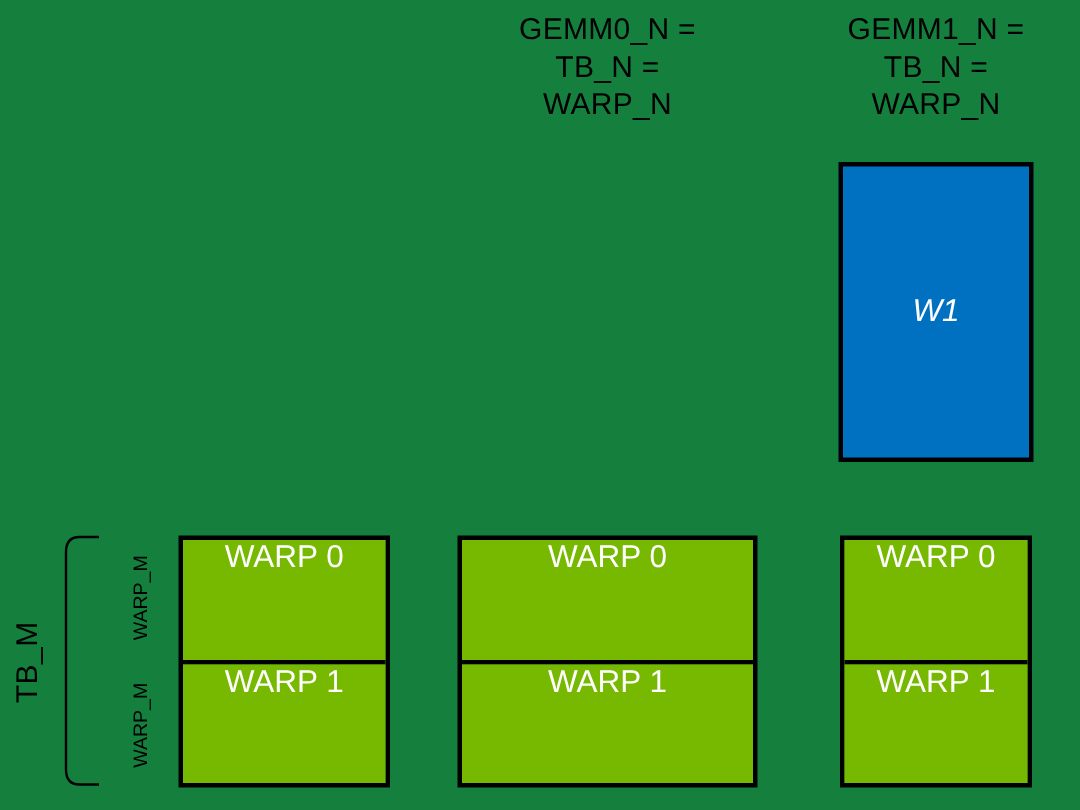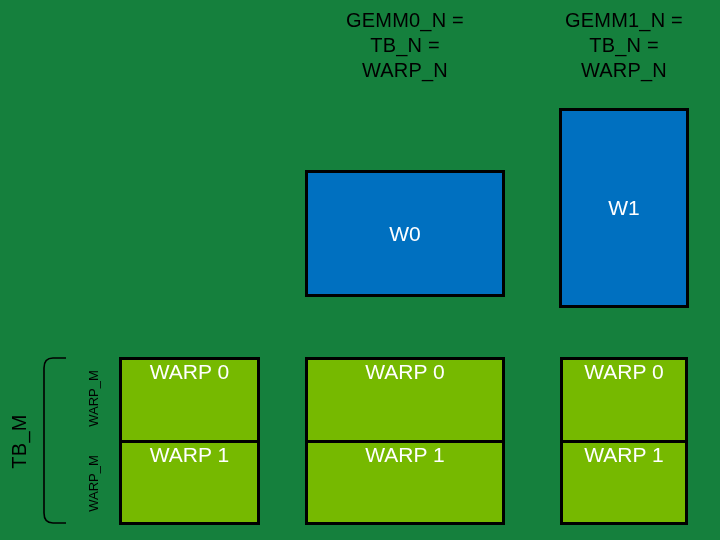--- a/index.html
+++ b/index.html
@@ -29,20 +29,21 @@
   
   .tile {
     box-sizing: border-box;
     background: var(--blue, #0070C0);
     border: 3px solid #000000;
     display: flex;
     align-items: center;
     justify-content: center;
     color: #ffffff;
     font-size: 21px;
+    font-style: italic;
   }
   #tile-w0 { left: 305px; top: 170px; width: 200px; height: 127px; }
   #tile-w1 { left: 559px; top: 108px; width: 130px; height: 200px; }
 
   
   .group {
     box-sizing: border-box;
     top: 357px;
     height: 168px;
     border: 3px solid #000000;
@@ -92,23 +93,20 @@
     <div>GEMM0_N =</div>
     <div>TB_N =</div>
     <div>WARP_N</div>
   </div>
   <div class="abs hdr" id="hdr1">
     <div>GEMM1_N =</div>
     <div>TB_N =</div>
     <div>WARP_N</div>
   </div>
 
-  <div class="abs tile" id="tile-w0">
-    <span>W0</span>
-  </div>
   <div class="abs tile" id="tile-w1">
     <span>W1</span>
   </div>
 
   <div class="abs vwrap" id="tbm">
     <span>TB_M</span>
   </div>
 
   <svg class="abs" id="bracket" width="26" height="169" viewBox="0 0 26 169">
     <path d="M 25 2 L 12 2 Q 3 2 3 12 L 3 157 Q 3 167 12 167 L 25 167" fill="none" stroke="#000000" stroke-width="1.6"></path>

